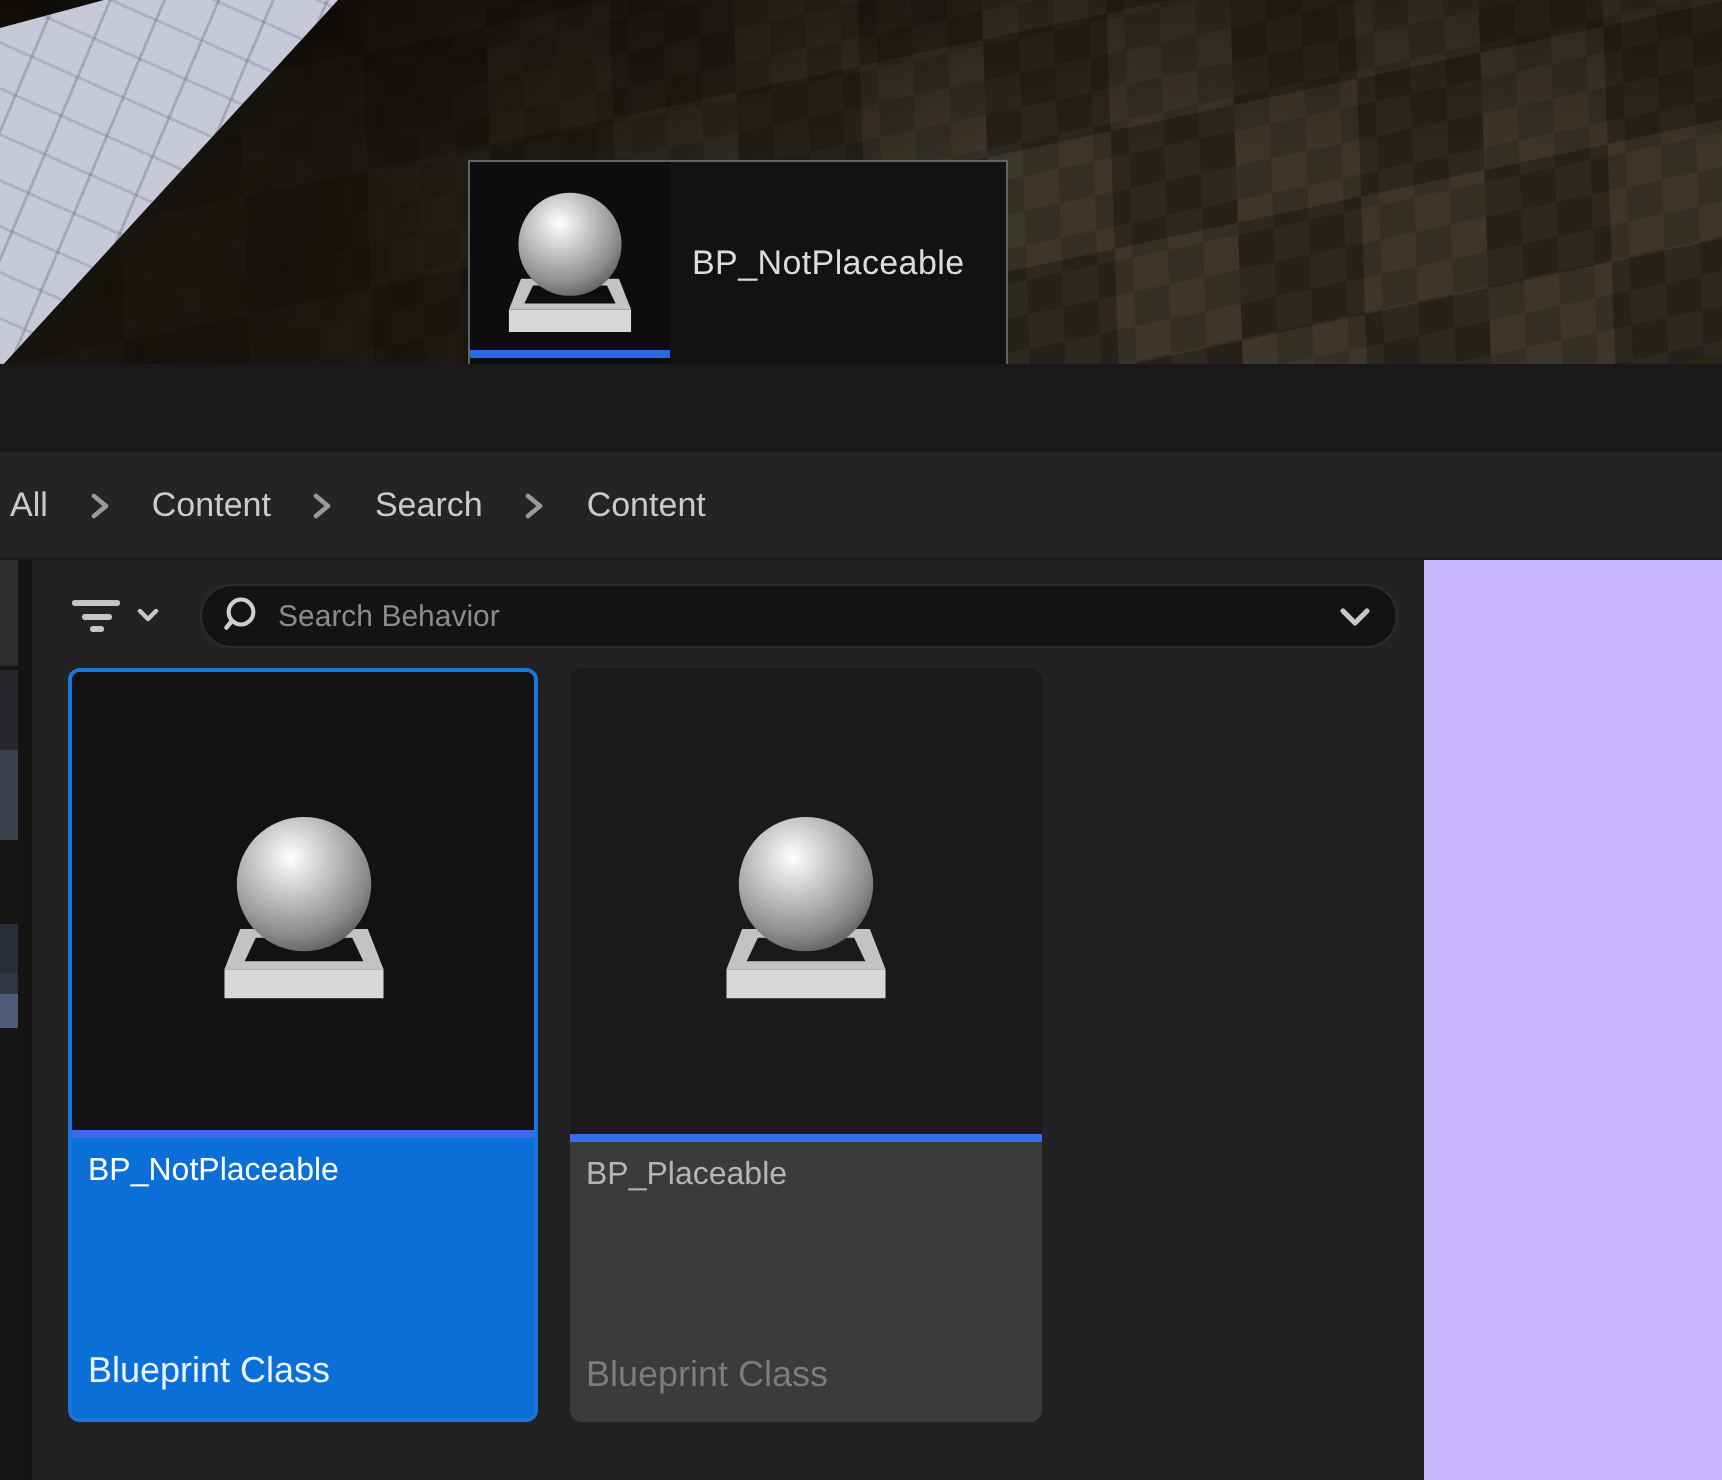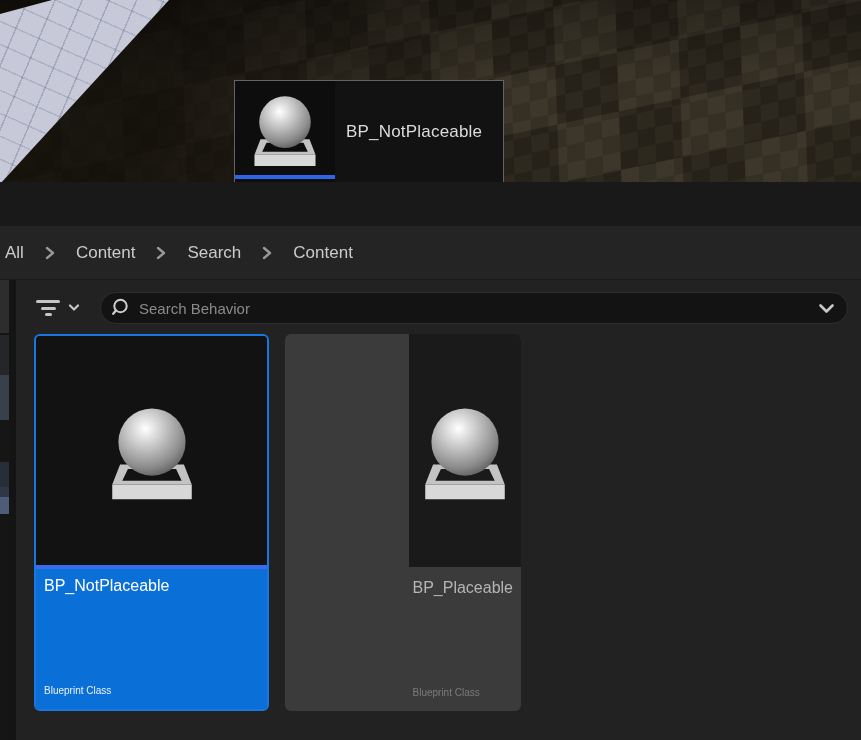--- a/index.html
+++ b/index.html
@@ -52,21 +52,21 @@
   
   .breadcrumb-bar{
     position:absolute;left:0;top:226px;width:861px;height:54px;box-sizing:border-box;
     background:#242424;border-bottom:1px solid #1b1b1b;
     display:flex;align-items:center;gap:21px;padding-left:5px;
     font-size:17px;color:#cbcbcb;
   }
   .bc-item{cursor:pointer;white-space:nowrap;}
   .bc-sep{flex:none;display:block;}
   
-  .browser{position:absolute;left:0;top:280px;width:861px;height:460px;background:#222222;}
+  .browser{position:absolute;left:0;top:280px;width:712px;height:460px;background:#222222;}
   .sliver{position:absolute;left:0;top:0;width:9px;height:100%;background:#151515;overflow:hidden;}
   .sliver div{position:absolute;left:0;width:9px;}
   .sl-a{top:0;height:53px;background:#2d2d2d;}
   .sl-b{top:55px;height:40px;background:#24262a;}
   .sl-c{top:95px;height:45px;background:#38404c;}
   .sl-d{top:140px;height:42px;background:#161616;}
   .sl-e{top:182px;height:25px;background:#272e38;}
   .sl-f{top:207px;height:10px;background:#2e3845;}
   .sl-g{top:217px;height:17px;background:#4e5c7a;}
   .v-divider{position:absolute;left:9px;top:0;width:7px;height:100%;background:#141414;}
@@ -87,28 +87,28 @@
     color:#dddddd;font-size:15px;font-family:"Liberation Sans",sans-serif;min-width:0;
   }
   .search-pill input::placeholder{color:#8b8b8b;opacity:1;}
   
   .tile{
     position:absolute;top:54px;height:377px;box-sizing:border-box;
     border-radius:6px;overflow:hidden;display:flex;flex-direction:column;
     background:#3b3b3b;cursor:pointer;
   }
   .tile-1{left:34px;width:235px;border:2px solid #1877e0;}
-  .tile-2{left:285px;width:236px;align-items:flex-end;}
+  .tile-2{left:285px;width:236px;}
   .thumb{height:233px;flex:none;background:#1a1a1a;display:flex;align-items:center;justify-content:center;}
   .tile-1 .thumb{background:#121212;height:229px;}
   .thumb svg{width:112px;height:112px;}
   .type-bar{height:4px;flex:none;}
   .tile-footer{flex:1;display:flex;flex-direction:column;justify-content:space-between;padding:8px 8px 13px 8px;}
   .tile-name{font-size:16px;color:#b5b5b5;white-space:nowrap;overflow:hidden;}
-  .tile-type{font-size:10px;color:#7c7c7c;white-space:nowrap;margin-top:26px;}
+  .tile-type{font-size:18px;color:#7c7c7c;white-space:nowrap;margin-top:26px;}
   .tile-1 .tile-footer{background:#0a70d8;}
   .tile-1 .tile-name{color:#ffffff;}
   .tile-1 .tile-type{color:#eaf2fb;}
   .hidden-defs{position:absolute;width:0;height:0;overflow:hidden;}
 </style>
 </head>
 <body>
 
 <svg class="hidden-defs" aria-hidden="true">
   <defs>

